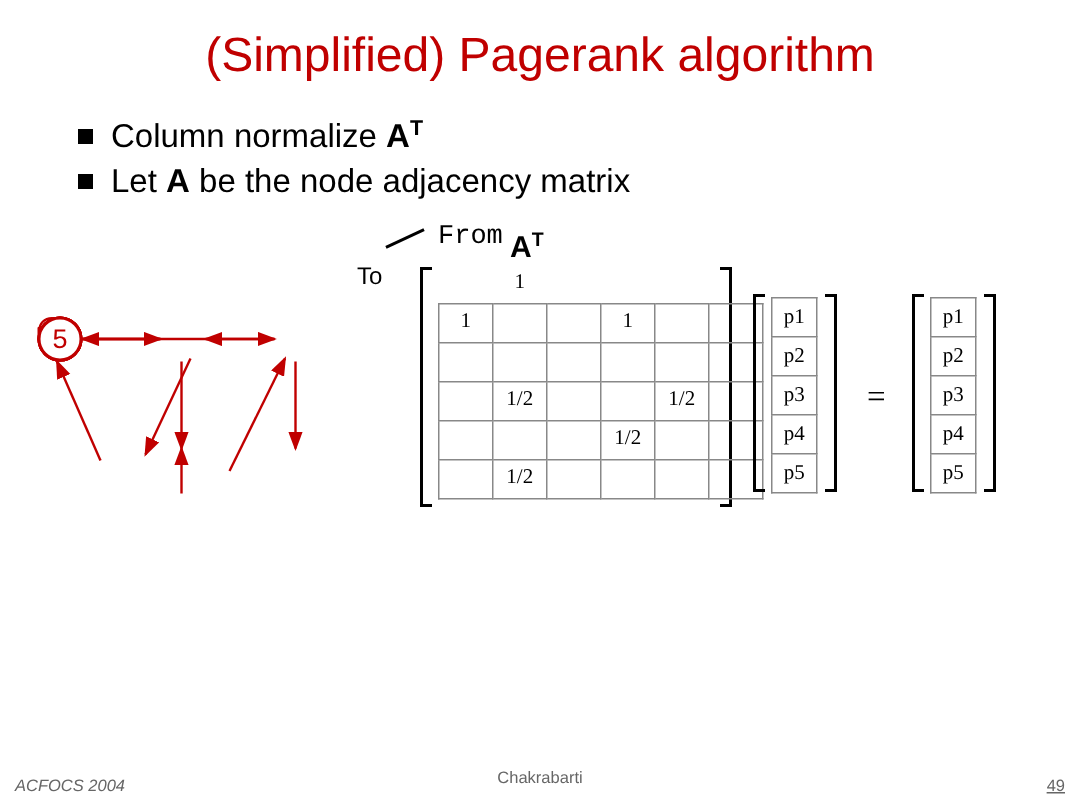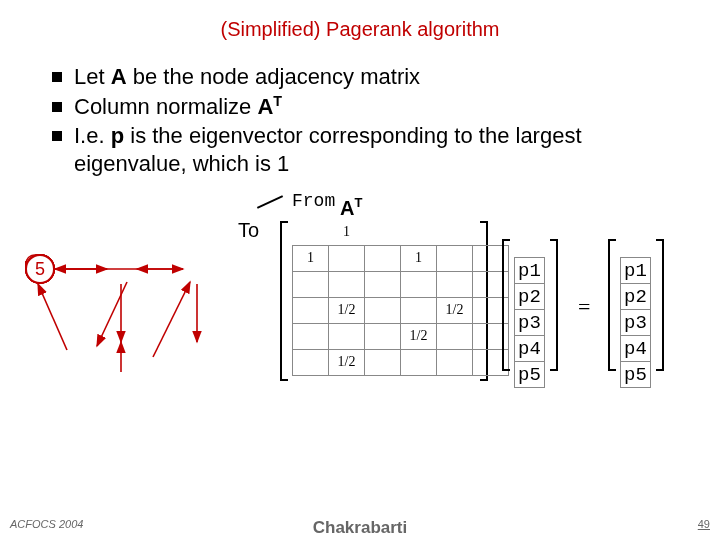--- a/index.html
+++ b/index.html
@@ -6,21 +6,21 @@
   body {
     width: 720px;
     height: 540px;
     background: #fff;
     font-family: Arial, Helvetica, sans-serif;
     position: relative;
     overflow: hidden;
   }
   .title {
     text-align: center;
-    font-size: 20px;
+    font-size: 32px;
     color: #c00000;
     padding-top: 18px;
     font-weight: normal;
   }
   .bullets {
     padding: 22px 40px 0 52px;
   }
   .bullet {
     display: flex;
     align-items: flex-start;
@@ -42,21 +42,21 @@
   .sup { font-size: 0.65em; vertical-align: super; }
   .diagram-area {
     position: relative;
     margin-top: 12px;
     height: 250px;
   }
   .to-label {
     position: absolute;
     left: 238px;
     top: 30px;
-    font-size: 20px;
+    font-size: 16px;
   }
   .from-label {
     position: absolute;
     left: 292px;
     top: 2px;
     font-size: 18px;
     font-family: Liberation Mono, monospace;
   }
   .at-label {
     position: absolute;
@@ -119,23 +119,22 @@
   .matrix .hdr { border: none; }
   .bracket {
     position: absolute;
     border: 2px solid #000;
     width: 8px;
   }
   .bracket.left { border-right: none; }
   .bracket.right { border-left: none; }
   .pvec {
     position: absolute;
-    font-family: Liberation Mono, monospace;
-    font-size: 19px;
-    margin-top: 16px;
+    font-family: Liberation Serif, serif;
+    font-size: 14px;
   }
   .pvec table { border-collapse: collapse; }
   .pvec td {
     border: 1px solid #888;
     width: 30px;
     height: 26px;
     text-align: center;
   }
   .eq {
     position: absolute;
@@ -148,52 +147,47 @@
     position: absolute;
     left: 10px;
     bottom: 10px;
     font-size: 11px;
     color: #666;
     font-style: italic;
   }
   .footer-center {
     position: absolute;
     left: 50%;
-    bottom: 2px;
+    bottom: 15px;
     transform: translateX(-50%);
-    font-size: 17px;
+    font-size: 11px;
     color: #666;
-    font-weight: bold;
   }
   .footer-right {
     position: absolute;
     right: 10px;
     bottom: 10px;
     font-size: 11px;
     color: #666;
     text-decoration: underline;
   }
 </style>
 </head>
 <body>
 
 <h1 class="title">(Simplified) Pagerank algorithm</h1>
 
 <div class="bullets">
   <div class="bullet">
     <div class="sq"></div>
-    <div class="txt"><span>Let </span><span class="b">A</span><span> be the node adjacency matrix</span></div>
+    <div class="txt"><span>Column normalize </span><span class="b">A</span><span class="b sup">T</span></div>
   </div>
   <div class="bullet">
     <div class="sq"></div>
-    <div class="txt"><span>Column normalize </span><span class="b">A</span><span class="b sup">T</span></div>
-  </div>
-  <div class="bullet">
-    <div class="sq"></div>
-    <div class="txt"><span>I.e. </span><span class="b">p</span><span> is the eigenvector corresponding to the largest eigenvalue, which is 1</span></div>
+    <div class="txt"><span>Let </span><span class="b">A</span><span> be the node adjacency matrix</span></div>
   </div>
 </div>
 
 <div class="diagram-area">
   <div class="to-line"></div>
   <div class="to-label">To</div>
   <div class="from-label">From</div>
   <div class="at-label"><span>A</span><span class="sup">T</span></div>
 
   <div class="graph">

